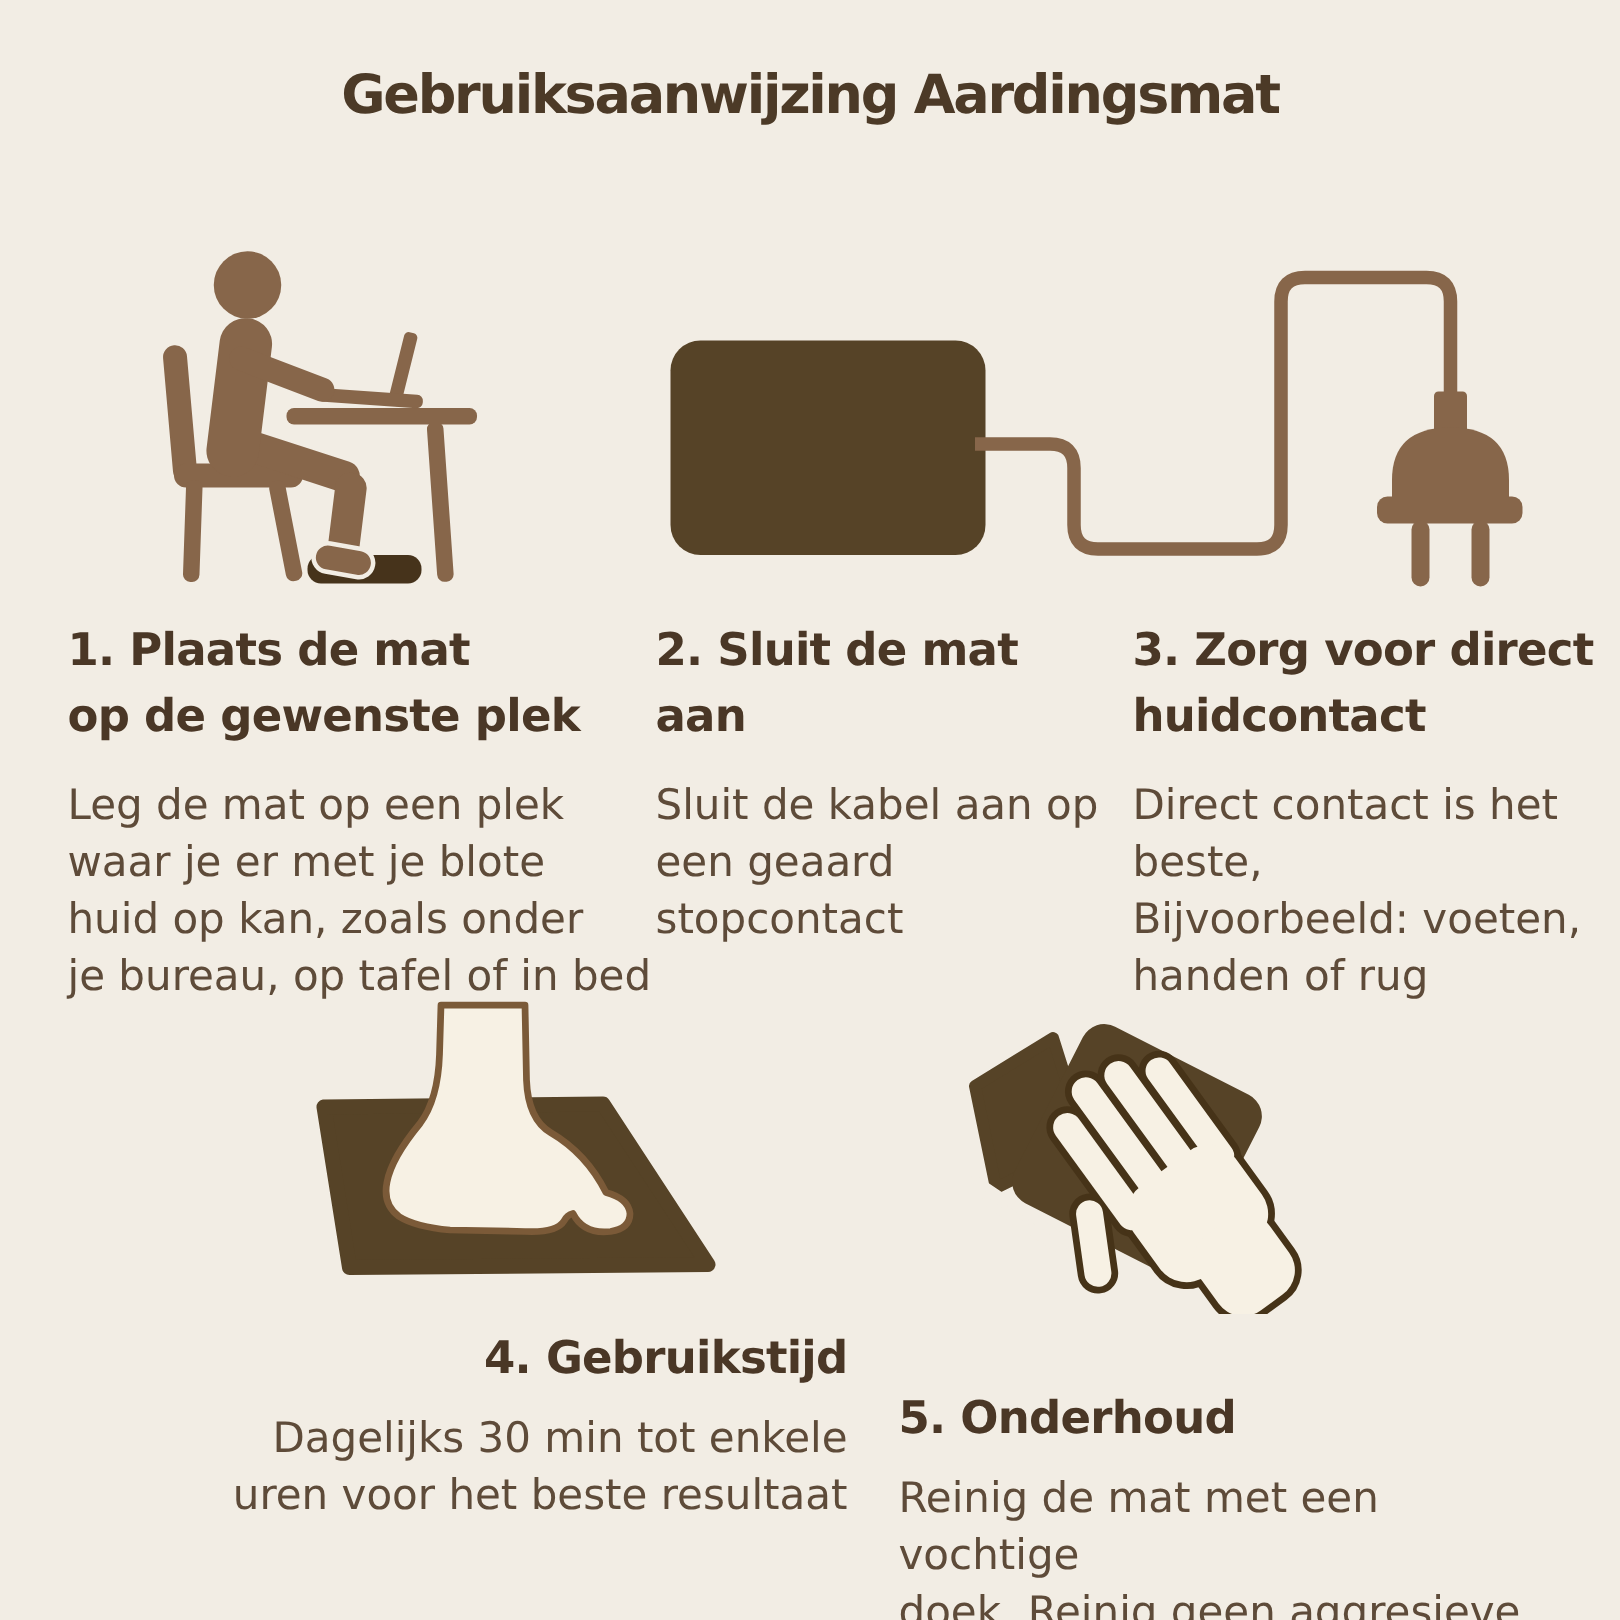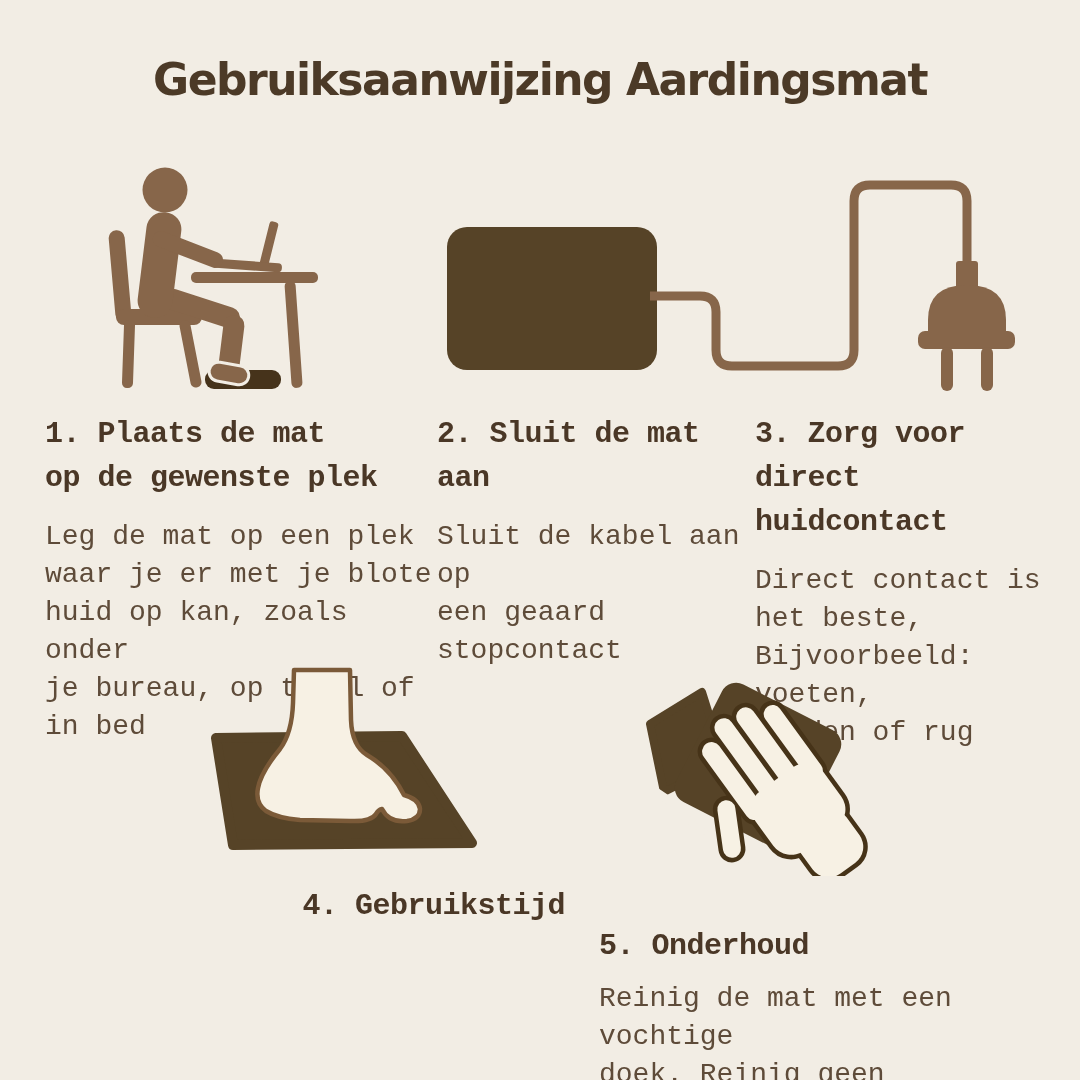--- a/index.html
+++ b/index.html
@@ -4,30 +4,30 @@
 <style>
   :root{
     --background:#F2EDE4; --title-text:#4C3A27; --heading-text:#4A3726;
     --body-text:#5E4B39; --icon-brown:#87664A; --icon-dark:#564327;
     --shoe-mat:#46331B; --cream:#F7F1E4; --foot-outline:#7B5A38; --hand-outline:#463318;
   }
   html,body{margin:0;padding:0;}
   body{width:1080px;height:1080px;background:var(--background);
        font-family:"DejaVu Sans","Liberation Sans",sans-serif;}
   .poster{position:relative;width:1080px;height:1080px;overflow:hidden;background:var(--background);}
-  .title{position:absolute;left:0;right:0;top:42px;margin:12px;text-align:center;
-         font-size:44px;font-weight:bold;letter-spacing:-1.5px;color:var(--title-text);
+  .title{position:absolute;left:0;right:0;top:42px;margin:0;text-align:center;
+         font-size:36px;font-weight:bold;letter-spacing:-1.5px;color:var(--title-text);
          white-space:nowrap;line-height:1.2;}
   .illus{position:absolute;}
   .illus svg{display:block;width:100%;height:100%;}
   .person{left:88px;top:158px;width:248px;height:242px;}
   .matplug{left:440px;top:150px;width:600px;height:250px;}
   .foot{left:195px;top:660px;width:295px;height:202px;}
   .hand{left:633px;top:668px;width:285px;height:208px;}
-  .step{position:absolute;font-family:Liberation Mono, monospace;}
+  .step{position:absolute;}
   .step h2{margin:0 0 18px 0;font-size:30px;line-height:44px;font-weight:bold;
            letter-spacing:-0.5px;color:var(--heading-text);white-space:pre-line;}
   .step p{margin:0;font-size:28px;line-height:38px;color:var(--body-text);white-space:pre-line;}
   .step1{left:45px;top:412px;width:390px;}
   .step2{left:437px;top:412px;width:320px;}
   .step3{left:755px;top:412px;width:330px;}
   .step4{left:115px;top:884px;width:450px;text-align:right;}
   .step5{left:599px;top:884px;width:430px;margin-top:40px;}
   .step4 h2,.step5 h2{margin-bottom:12px;}
   
@@ -128,20 +128,22 @@
       <polygon class="fd" points="650,724 702,692 724,762 664,792" stroke="#564327" stroke-width="8" stroke-linejoin="round"></polygon>
       <rect class="fd" x="692" y="700" width="132" height="132" rx="16" transform="rotate(27 758 766)"></rect>
       <path class="wipe" d="M 650 786 L 742 848 M 657 801 L 748 860"></path>
       <use href="#handShape" class="hand-stroke"></use>
       <use href="#handShape" class="hand-fill"></use>
     </svg>
   </div>
 
   <section class="step step4">
     <h2>4. Gebruikstijd</h2>
+    <p>Dagelijks 30 min tot enkele
+uren voor het beste resultaat</p>
   </section>
   <section class="step step5">
     <h2>5. Onderhoud</h2>
     <p>Reinig de mat met een vochtige
 doek. Reinig geen aggresieve
 schoonmaakmiddelen</p>
   </section>
 
 </div>
 

